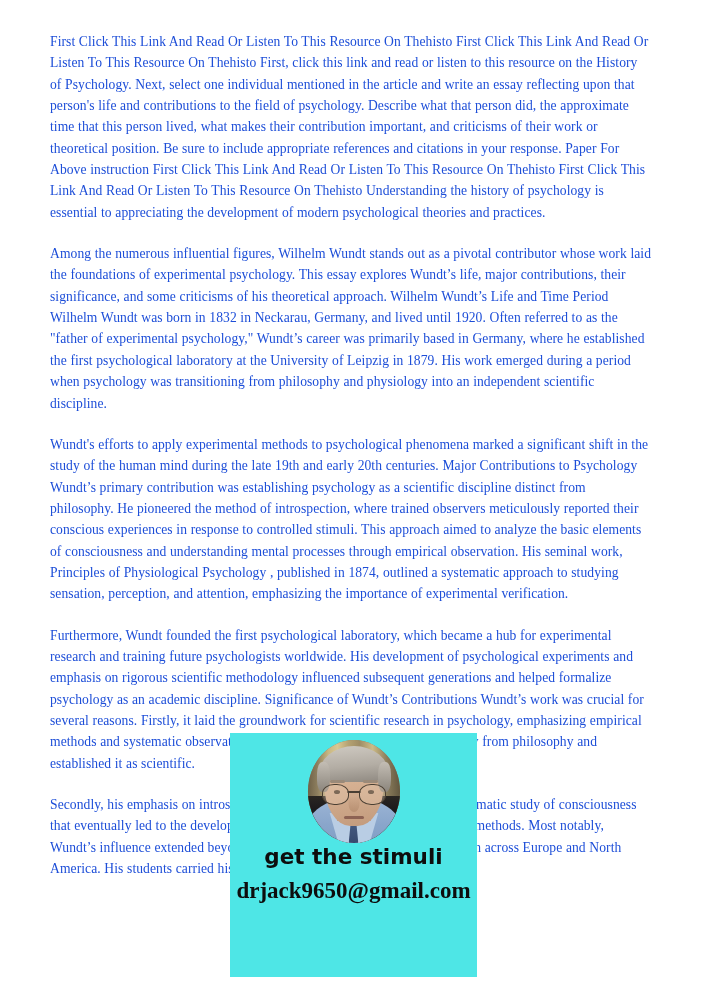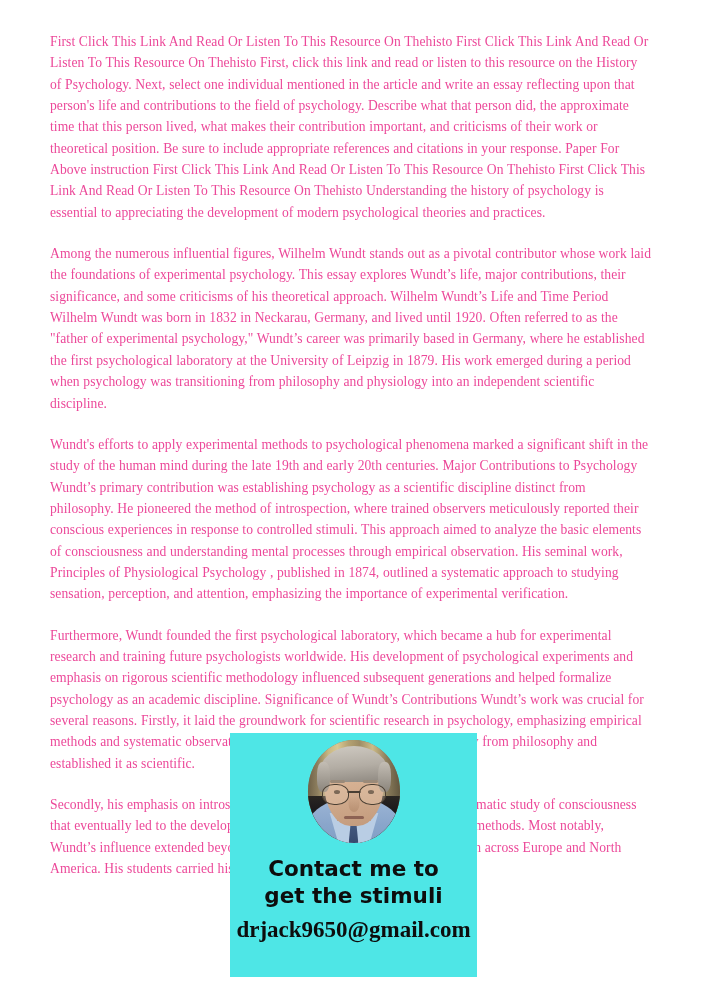--- a/index.html
+++ b/index.html
@@ -29,21 +29,21 @@
     position: absolute;
     left: 50px;
     top: 31px;
     width: 602px;
   }
 
   .para {
     margin: 0 0 20px 0;
     font-size: 13.6px;
     line-height: 21.35px;
-    color: #ec4899;
+    color: #1d4ed8;
     text-align: left;
     letter-spacing: 0.005em;
     word-spacing: 0.01em;
   }
   .para:last-child { margin-bottom: 0; }
 
   
   .contact-overlay {
     position: absolute;
     left: 230px;
@@ -275,18 +275,17 @@
       <div class="eye-r"></div>
       <div class="glasses">
         <div class="lens l"></div>
         <div class="lens r"></div>
         <div class="bridge"></div>
       </div>
       <div class="nose"></div>
       <div class="mouth"></div>
     </div>
 
-    <div class="contact-line first">Contact me to</div>
     <div class="contact-line">get the stimuli</div>
     <div class="contact-email">drjack9650@gmail.com</div>
   </div>
 
 </div>
 
 </body></html>

